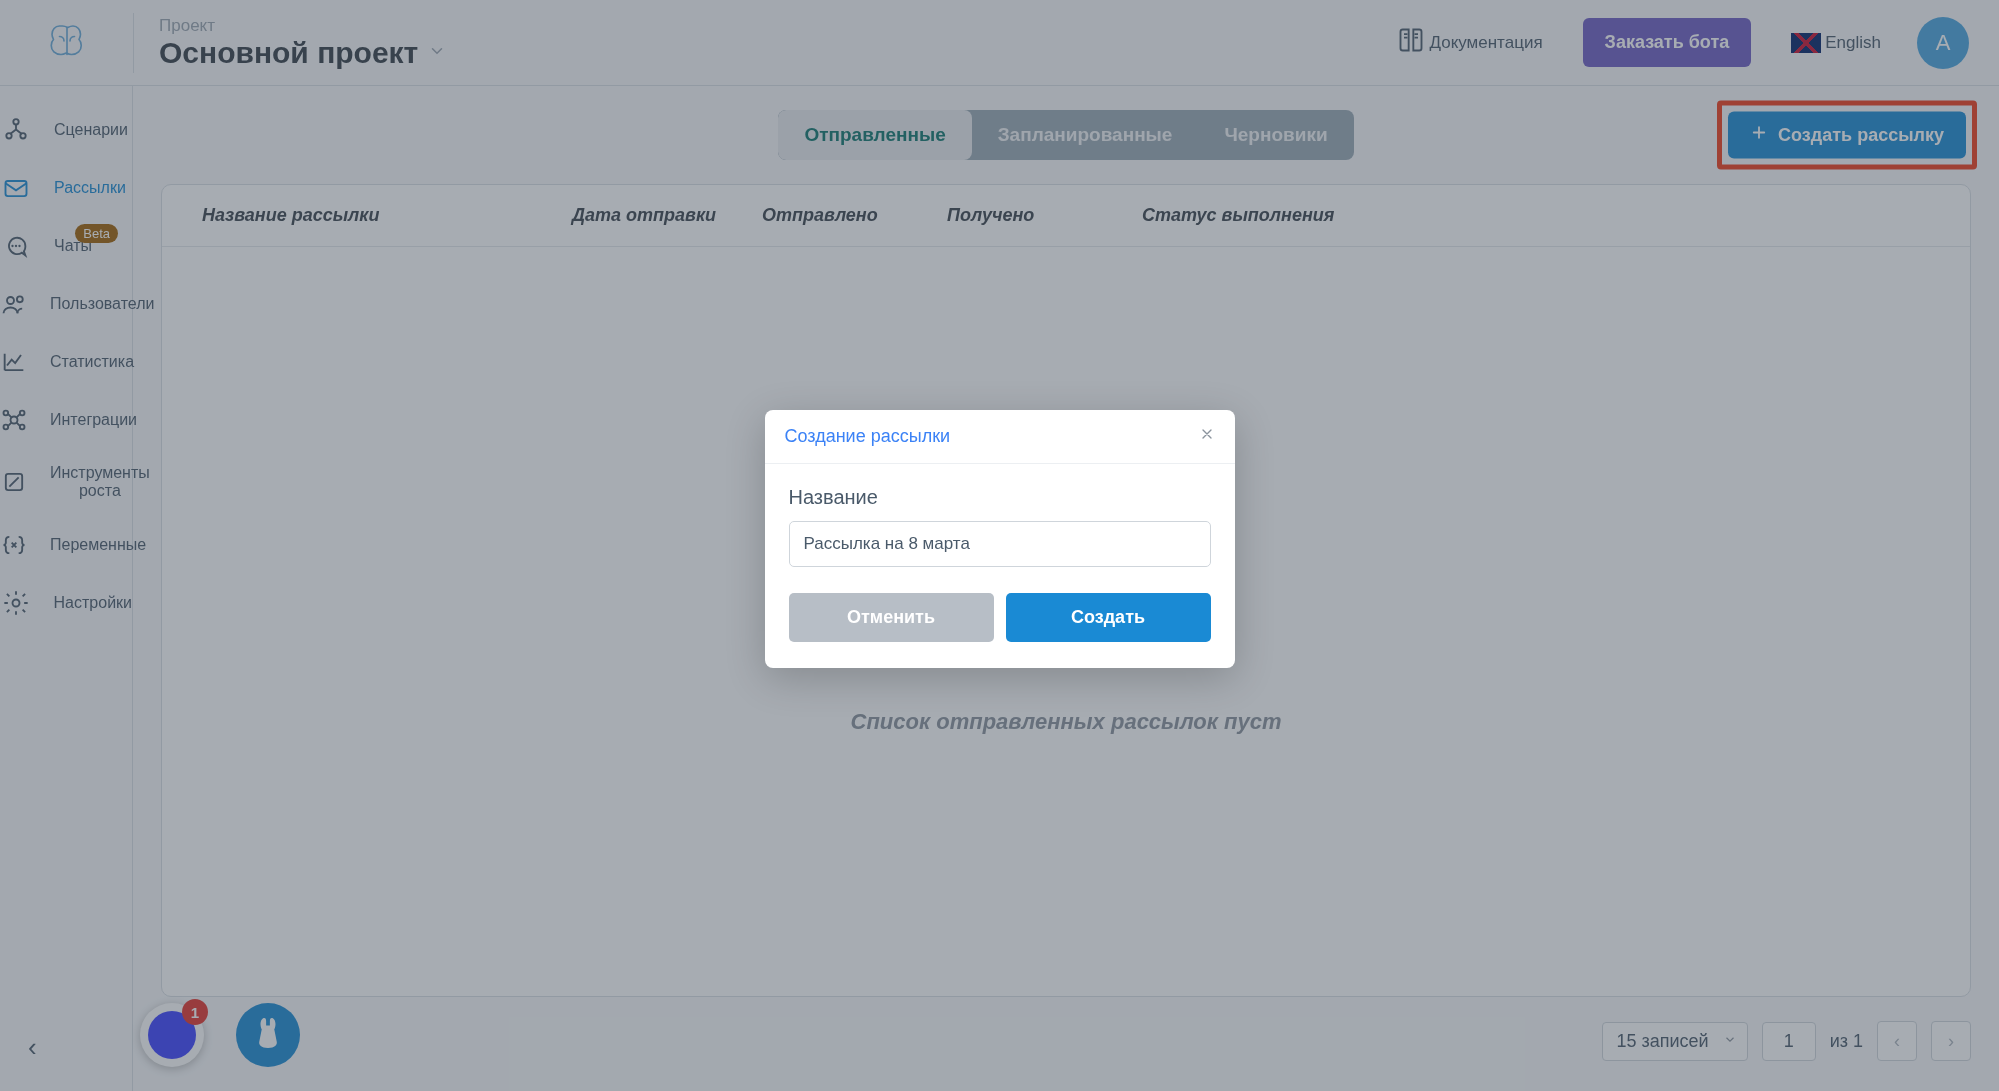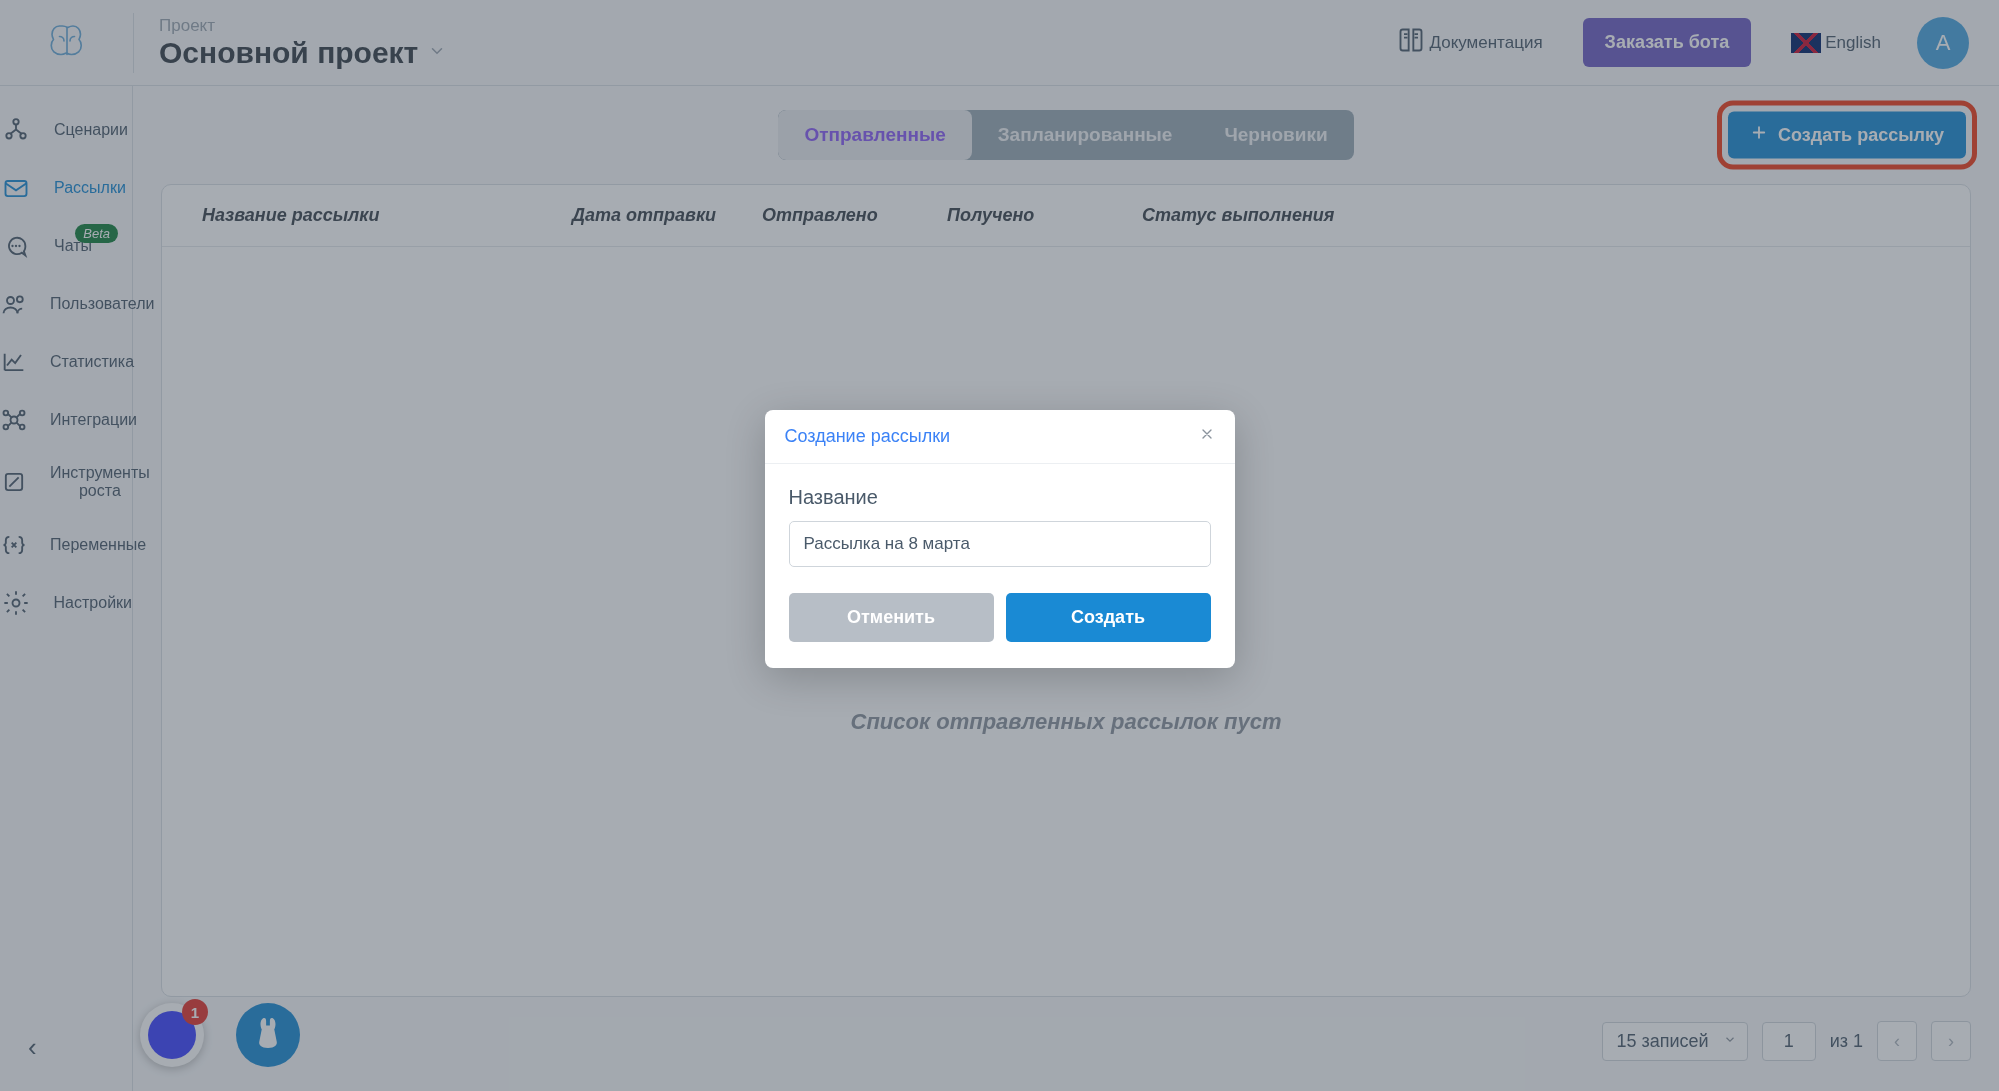--- a/index.html
+++ b/index.html
@@ -29,30 +29,30 @@
     linear-gradient(-45deg, transparent 45%, #c8102e 45% 55%, transparent 55%),
     #012169; }
 
   
   #shell { display: flex; height: calc(100% - 86px); }
   #sidebar { width: 133px; border-right: 1px solid #d9dee3; display: flex; flex-direction: column; align-items: center; padding-top: 18px; gap: 4px; position: relative; }
   .sb-item { width: 100%; display: flex; flex-direction: row; align-items: center; gap: 22px; padding: 12px 0 14px; font-size: 16px; color: #4a5a6a; cursor: pointer; position: relative; }
   .sb-item.active { color: #1a8ad4; }
   .sb-item .sb-ico { width: 32px; height: 28px; display: flex; align-items: center; justify-content: center; }
   .sb-item .sb-ico svg { width: 28px; height: 28px; stroke: currentColor; fill: none; stroke-width: 1.6; }
-  .sb-badge { position: absolute; top: 4px; right: 14px; background: #15803d; color: #fff; font-size: 13px; padding: 2px 8px; border-radius: 10px; font-style: italic; }
+  .sb-badge { position: absolute; top: 4px; right: 14px; background: #a16207; color: #fff; font-size: 13px; padding: 2px 8px; border-radius: 10px; }
   #sidebar .collapse { margin-top: auto; margin-bottom: 28px; align-self: flex-start; padding-left: 28px; color: #4a5a6a; font-size: 26px; }
 
   
   #main { flex: 1; display: flex; flex-direction: column; position: relative; }
   #toolbar-row { height: 98px; display: flex; align-items: center; padding: 0 28px; position: relative; }
   #seg-wrap { margin: 0 auto; display: flex; background: #9aa9b5; border-radius: 8px; overflow: hidden; }
   .seg { padding: 14px 26px; font-size: 19px; font-weight: 600; color: #f0f2f4; cursor: pointer; }
-  .seg.active { background: #e9ecef; color: #8b5cf6; border-radius: 8px; }
-  #create-btn-wrap { position: absolute; right: 22px; top: 50%; transform: translateY(-50%); border: 5px solid #f03d1a; border-radius: 16px; padding: 6px; }
+  .seg.active { background: #e9ecef; color: #0f766e; border-radius: 8px; }
+  #create-btn-wrap { position: absolute; right: 22px; top: 50%; transform: translateY(-50%); border: 5px solid #f03d1a; border-radius: 4px; padding: 6px; }
   #create-btn { background: #1a8ad4; color: #fff; border: none; border-radius: 6px; padding: 12px 22px; font-size: 18px; font-weight: 600; display: flex; align-items: center; gap: 10px; cursor: pointer; }
 
   #table-card { margin: 0 28px; background: #fff; border: 1px solid #d9dee3; border-radius: 10px; flex: 1; display: flex; flex-direction: column; overflow: hidden; font-style: italic; }
   #thead { display: flex; padding: 20px 40px; font-size: 18px; font-weight: 600; color: #3b444e; border-bottom: 1px solid #e4e8ec; }
   #thead .th1 { flex: 0 0 370px; }
   #thead .th2 { flex: 0 0 190px; }
   #thead .th3 { flex: 0 0 185px; }
   #thead .th4 { flex: 0 0 195px; }
   #thead .th5 { flex: 1; }
   #empty-state { flex: 1; display: flex; align-items: center; justify-content: center; }

